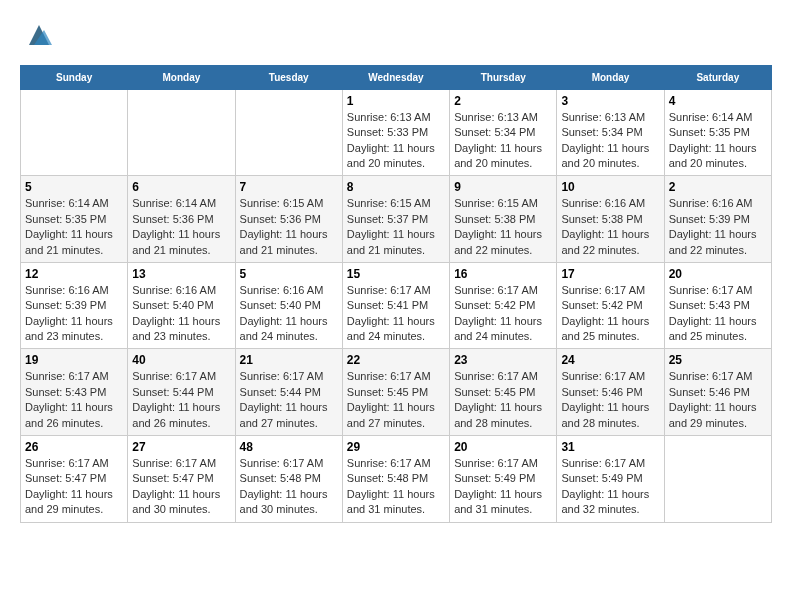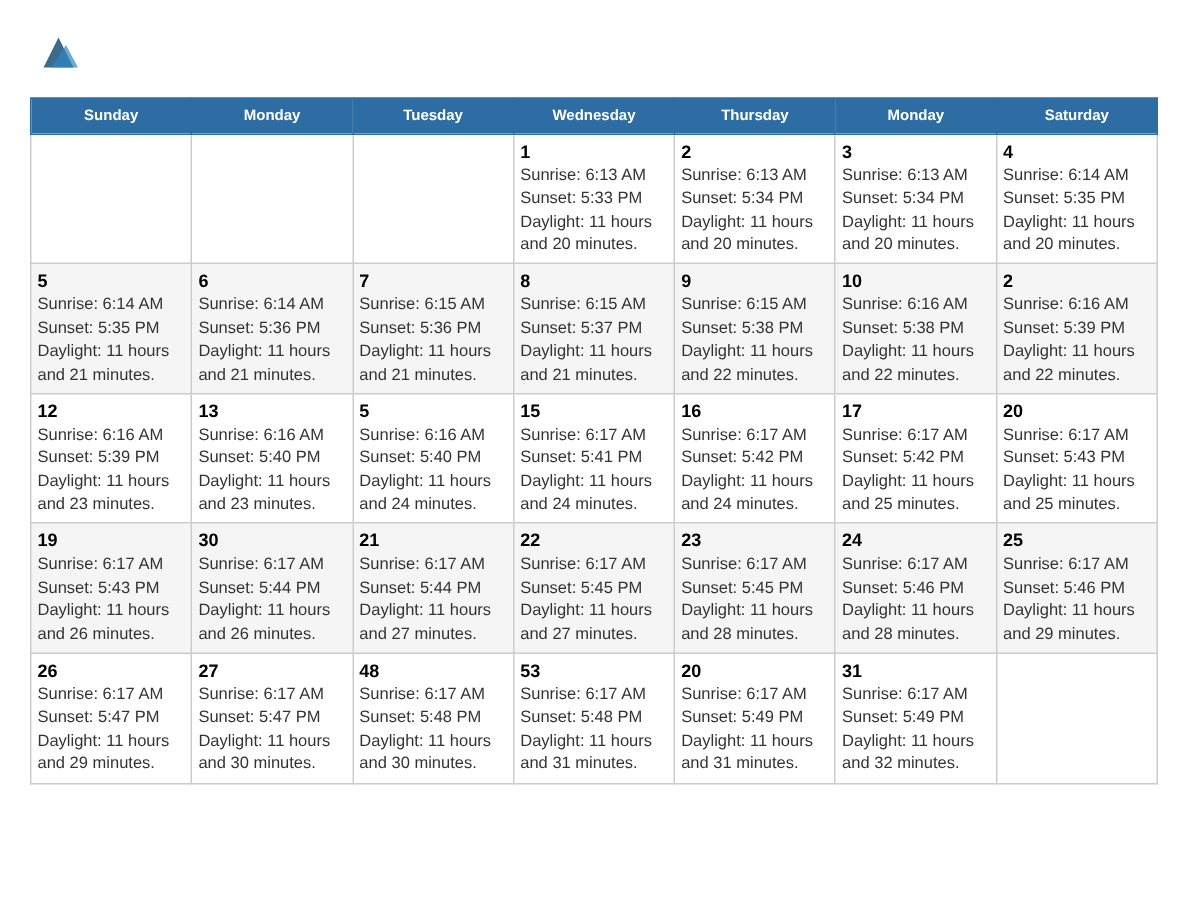--- a/index.html
+++ b/index.html
@@ -202,21 +202,21 @@
           <span class="day-num">20</span>
           <div class="day-info">Sunrise: 6:17 AM<br>Sunset: 5:43 PM<br>Daylight: 11 hours and 25 minutes.</div>
         </td>
       </tr>
       <tr class="row-even">
         <td>
           <span class="day-num">19</span>
           <div class="day-info">Sunrise: 6:17 AM<br>Sunset: 5:43 PM<br>Daylight: 11 hours and 26 minutes.</div>
         </td>
         <td>
-          <span class="day-num">30</span>
+          <span class="day-num">40</span>
           <div class="day-info">Sunrise: 6:17 AM<br>Sunset: 5:44 PM<br>Daylight: 11 hours and 26 minutes.</div>
         </td>
         <td>
           <span class="day-num">21</span>
           <div class="day-info">Sunrise: 6:17 AM<br>Sunset: 5:44 PM<br>Daylight: 11 hours and 27 minutes.</div>
         </td>
         <td>
           <span class="day-num">22</span>
           <div class="day-info">Sunrise: 6:17 AM<br>Sunset: 5:45 PM<br>Daylight: 11 hours and 27 minutes.</div>
         </td>
@@ -240,21 +240,21 @@
         </td>
         <td>
           <span class="day-num">27</span>
           <div class="day-info">Sunrise: 6:17 AM<br>Sunset: 5:47 PM<br>Daylight: 11 hours and 30 minutes.</div>
         </td>
         <td>
           <span class="day-num">48</span>
           <div class="day-info">Sunrise: 6:17 AM<br>Sunset: 5:48 PM<br>Daylight: 11 hours and 30 minutes.</div>
         </td>
         <td>
-          <span class="day-num">53</span>
+          <span class="day-num">29</span>
           <div class="day-info">Sunrise: 6:17 AM<br>Sunset: 5:48 PM<br>Daylight: 11 hours and 31 minutes.</div>
         </td>
         <td>
           <span class="day-num">20</span>
           <div class="day-info">Sunrise: 6:17 AM<br>Sunset: 5:49 PM<br>Daylight: 11 hours and 31 minutes.</div>
         </td>
         <td>
           <span class="day-num">31</span>
           <div class="day-info">Sunrise: 6:17 AM<br>Sunset: 5:49 PM<br>Daylight: 11 hours and 32 minutes.</div>
         </td>

